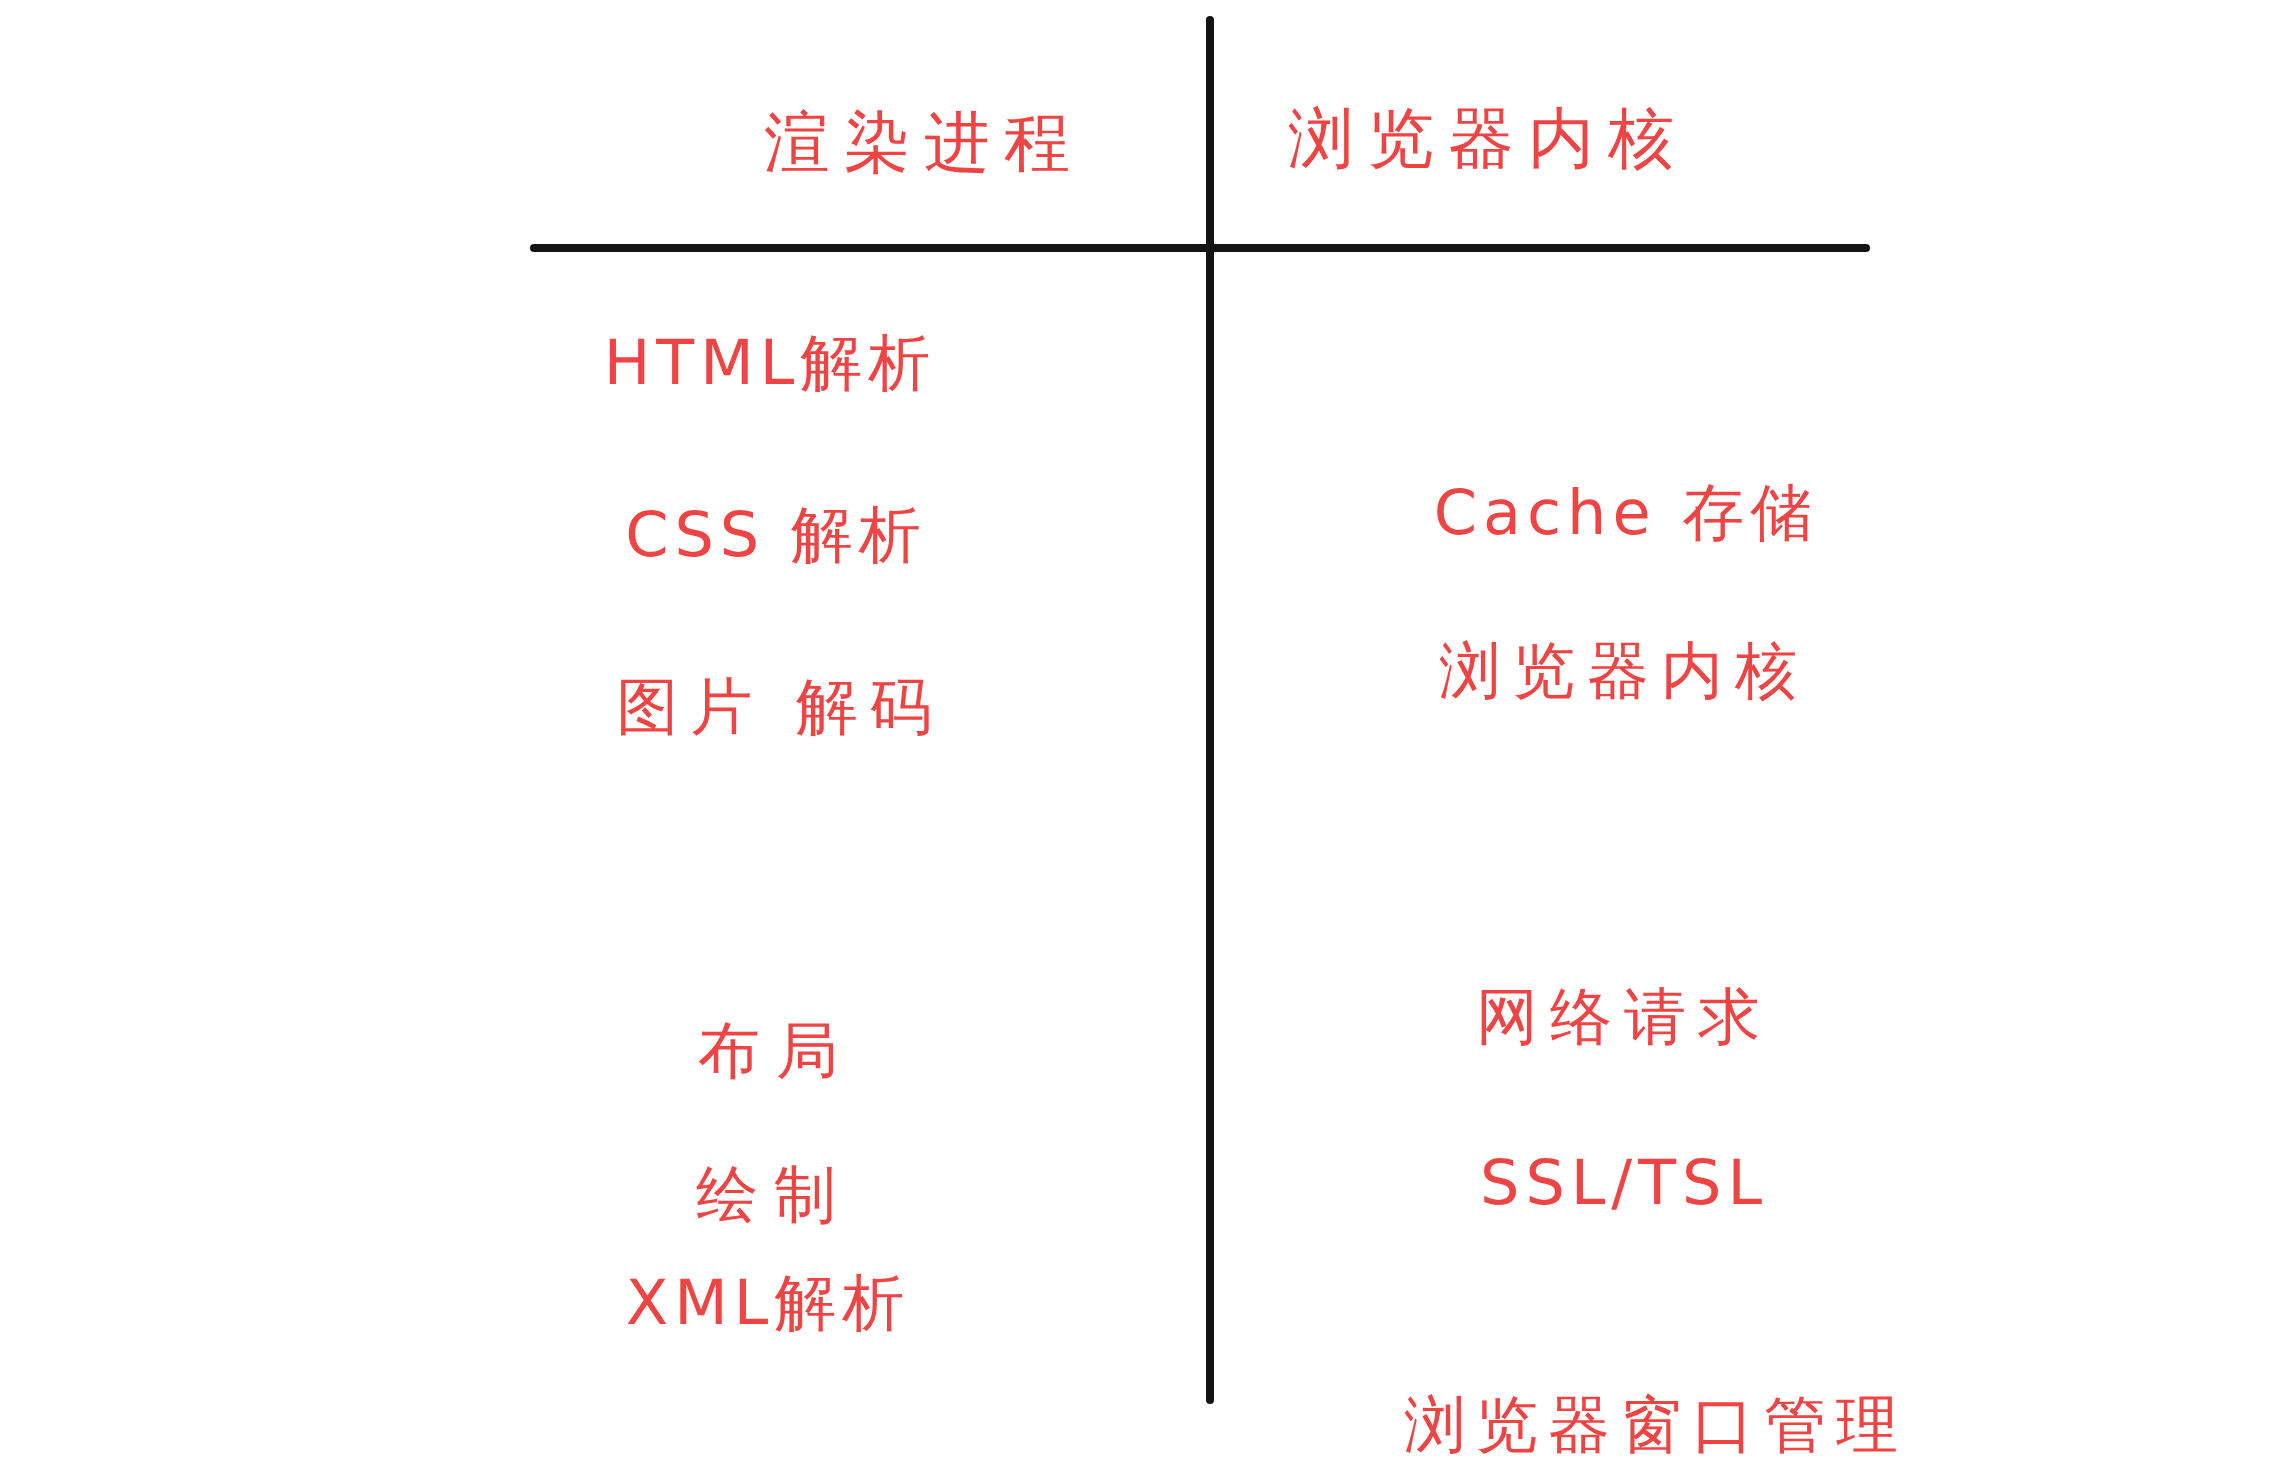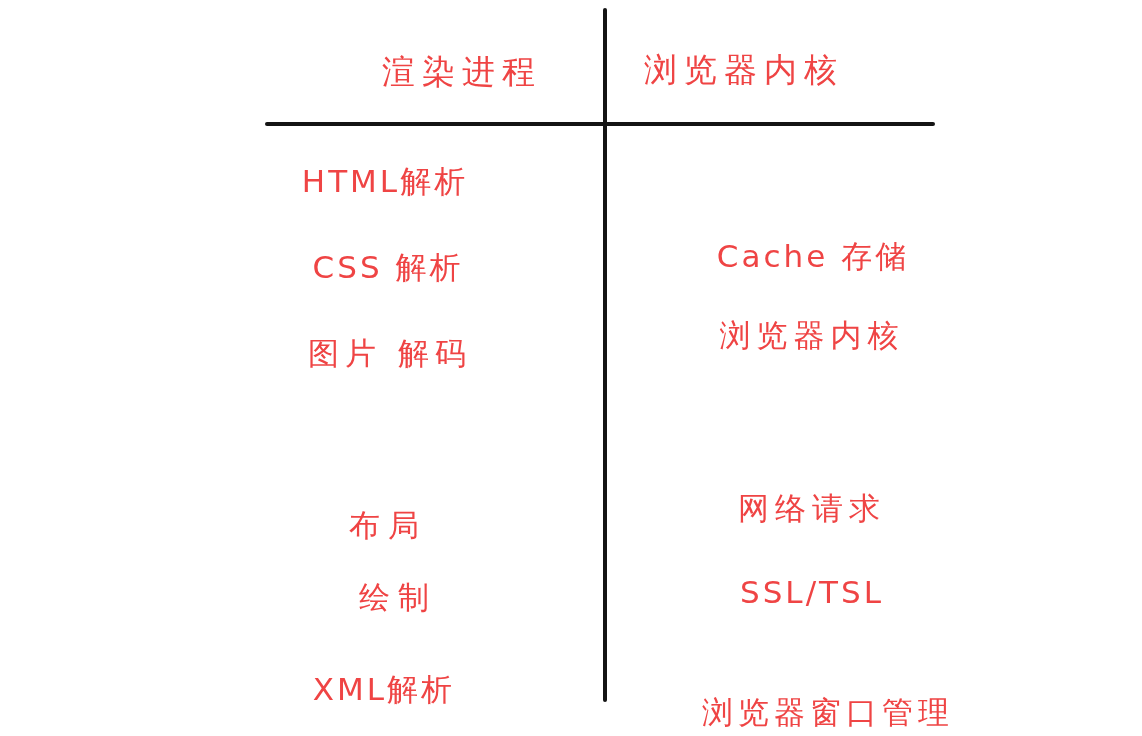--- a/index.html
+++ b/index.html
@@ -46,22 +46,22 @@
     font-size: 33px;
     letter-spacing: 7px;
   }
   
   .lh { left: 462px; top: 72px; }
   .l0 { left: 385px; top: 182px; }
   .l1 { left: 388px; top: 268px; }
   .l2 { left: 390px; top: 354px; letter-spacing: 6px; }
   .l3 { left: 390px; top: 448px; }
   .l4 { left: 388px; top: 526px; letter-spacing: 8px; }
-  .l5 { left: 398px; top: 598px; letter-spacing: 8px; }
-  .l6 { left: 384px; top: 690px; }
+  .l5 { left: 387px; top: 598px; letter-spacing: 8px; }
+  .l6 { left: 384px; top: 652px; }
   
   .rh { left: 744px; top: 70px; }
   .r0 { left: 814px; top: 185px; }
   .r1 { left: 813px; top: 257px; }
   .r2 { left: 812px; top: 336px; letter-spacing: 6px; }
   .r3 { left: 812px; top: 418px; letter-spacing: 6px; }
   .r4 { left: 812px; top: 509px; letter-spacing: 6px; }
   .r5 { left: 812px; top: 592px; }
   .r6 { left: 828px; top: 713px; letter-spacing: 5px; }
 </style>

